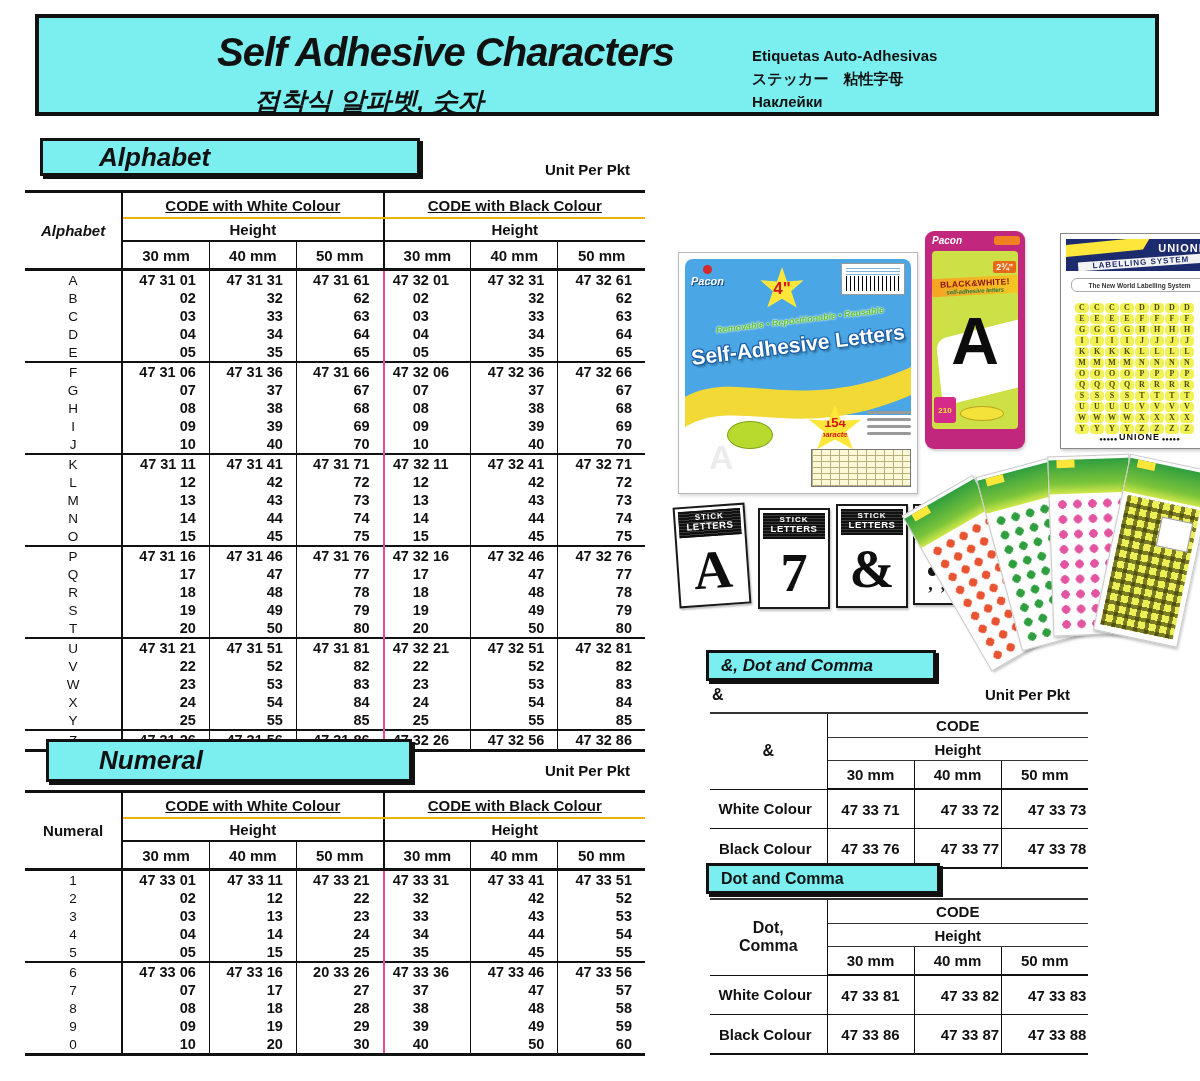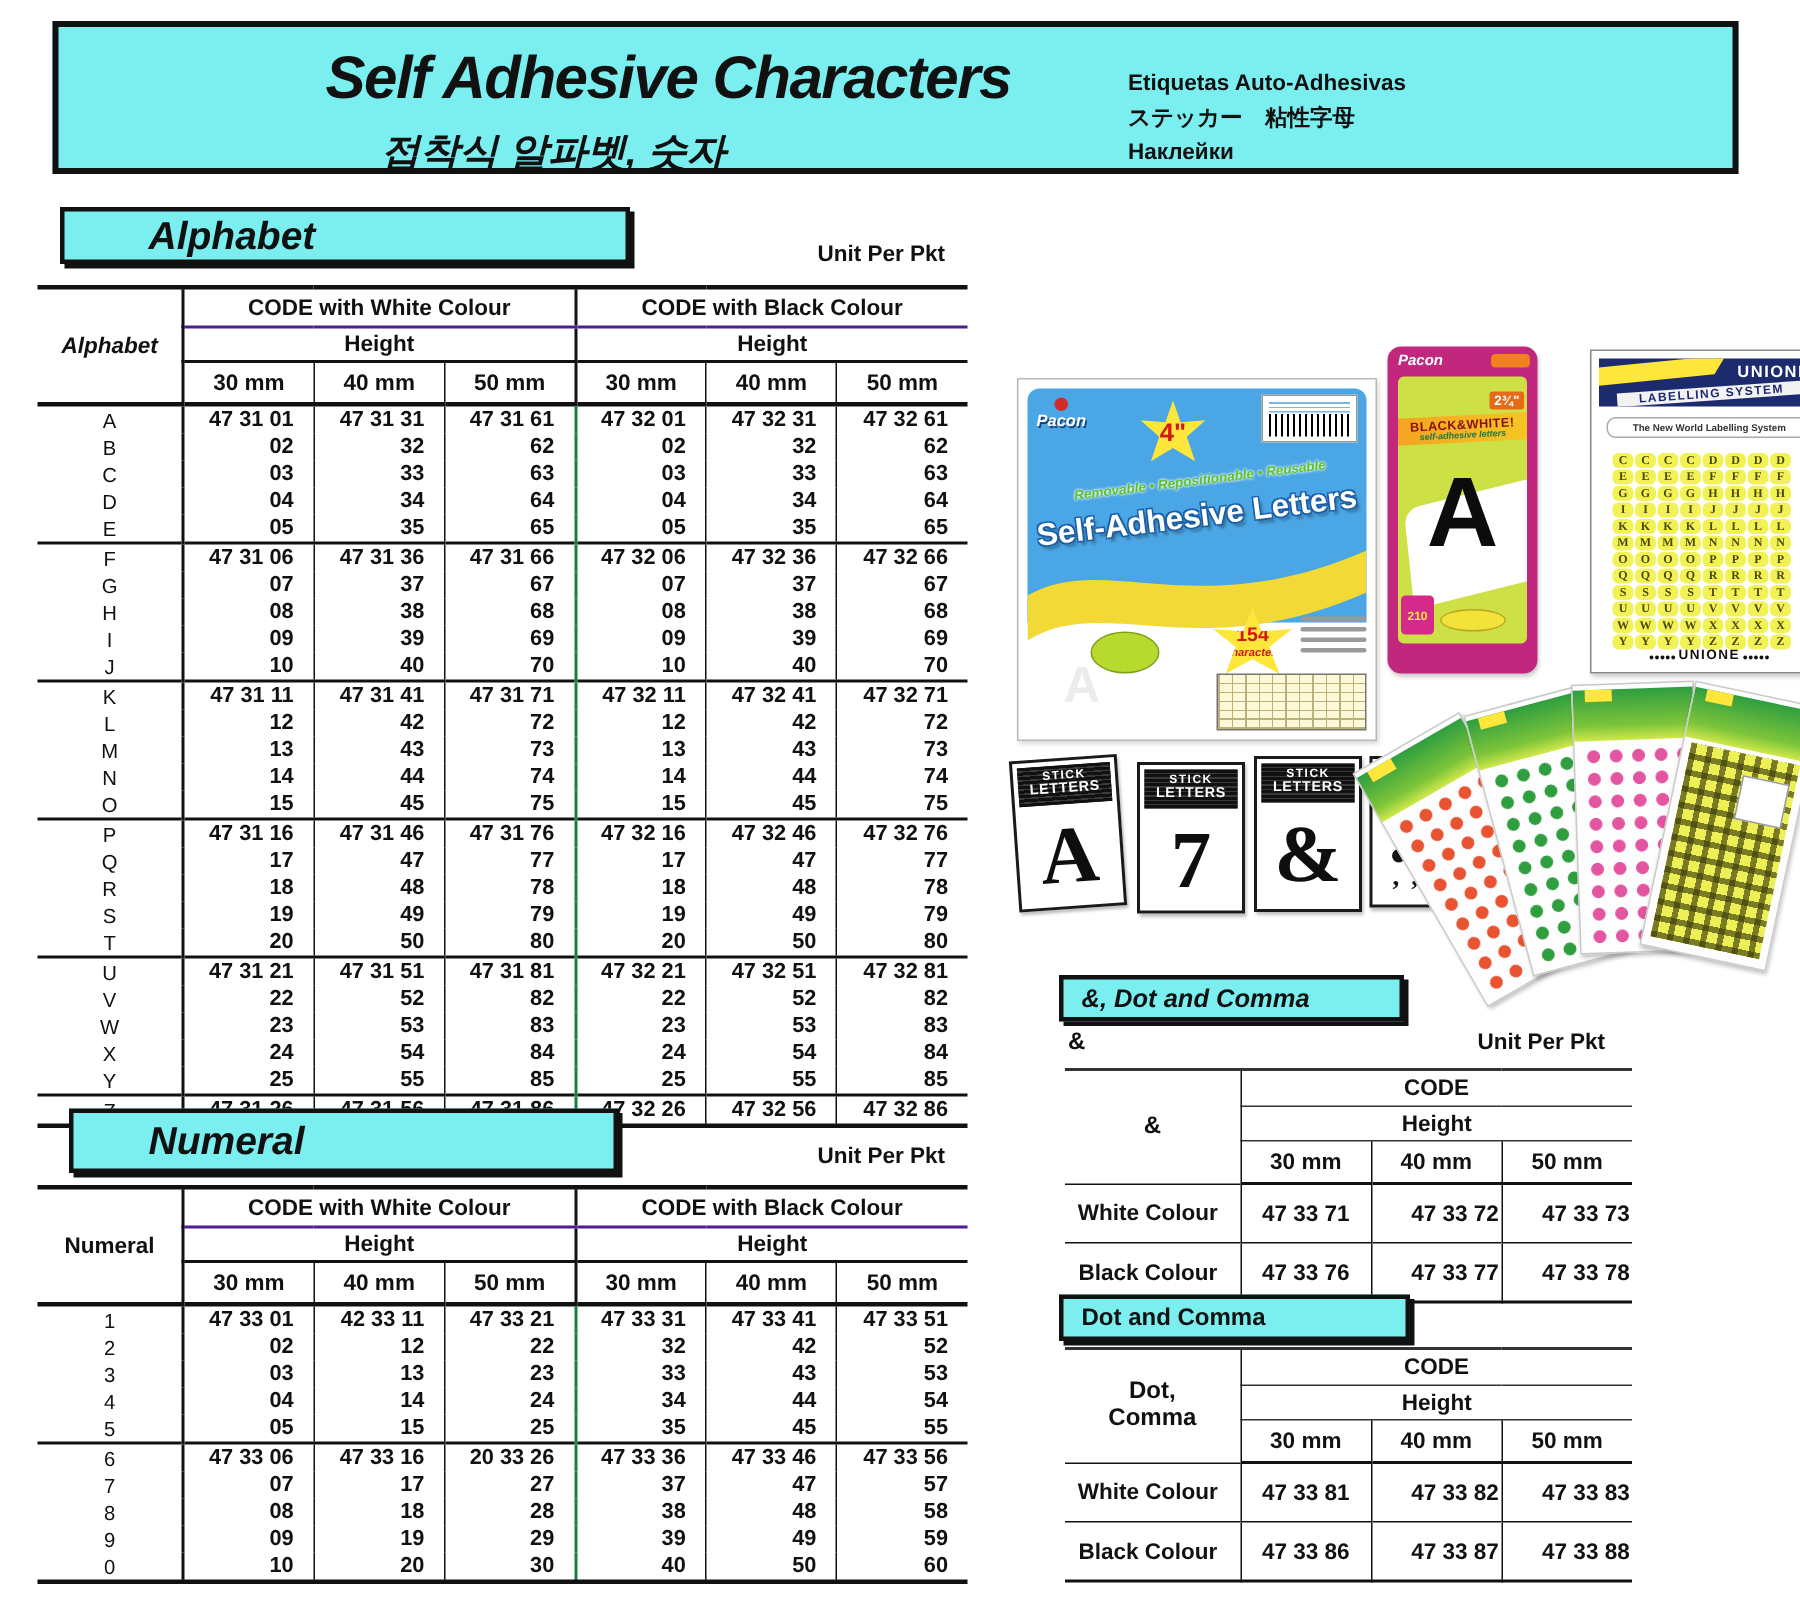--- a/index.html
+++ b/index.html
@@ -31,32 +31,32 @@
   #amp-symbol{position:absolute;left:712px;top:686px;font-size:16px;font-weight:bold;}
 
   
   table.code-table{border-collapse:collapse;position:absolute;width:620px;
         border-top:3px solid #111;border-bottom:3px solid #111;table-layout:fixed;}
   #alpha-table{left:25px;top:190px;}
   #num-table{left:25px;top:790px;}
   .code-table th{font-size:15px;font-weight:bold;padding:0;}
   .code-table th.rowhead{width:97px;border-right:2px solid #111;border-bottom:3px solid #111;}
   .code-table th.rowhead.it{font-style:italic;}
-  .code-table th.grp{border-bottom:2px solid #4c1d95;height:24px;}
+  .code-table th.grp{border-bottom:2px solid #eab308;height:24px;text-decoration:underline;}
   .code-table th.grp.g2{border-left:2px solid #111;}
   .code-table th.hgt{border-bottom:2px solid #111;height:21px;}
   .code-table th.hgt.g2{border-left:2px solid #111;}
   .code-table th.mm{border-bottom:3px solid #111;height:26px;}
   .code-table th.mm.vl{border-left:1.5px solid #111;}
   .code-table th.mm.vL{border-left:2px solid #111;}
   .code-table td{height:18px;padding:0;line-height:17px;}
   .code-table td.lab{text-align:center;font-size:13.5px;border-right:2px solid #111;}
   .code-table td.code{text-align:right;padding-right:13px;font-size:14.5px;font-weight:bold;}
   .code-table td.code.vl{border-left:1.5px solid #111;}
-  .code-table td.code.vL{border-left:2px solid #15803d;}
+  .code-table td.code.vL{border-left:2px solid #ec4899;text-align:center;}
   .code-table tr.gstart td{border-top:2px solid #111;}
 
   
   table.mini{border-collapse:collapse;position:absolute;width:378px;table-layout:fixed;
         border-top:2px solid #333;border-bottom:2.5px solid #111;}
   #amp-table{left:710px;top:712px;}
   #dot-table{left:710px;top:898px;}
   .mini th{font-size:15px;font-weight:bold;padding:0;}
   .mini th.mrowhead{width:117px;border-right:1.5px solid #111;font-size:16px;}
   .mini th.mcode{border-bottom:1.5px solid #333;height:23px;}
@@ -484,21 +484,21 @@
         <th class="mm vl">50 mm</th>
         <th class="mm vL">30 mm</th>
         <th class="mm vl">40 mm</th>
         <th class="mm vl">50 mm</th>
       </tr>
     </thead>
     <tbody id="num-body">
         <tr>
           <td class="lab">1</td>
           <td class="code">47 33 01</td>
-          <td class="code vl">42 33 11</td>
+          <td class="code vl">47 33 11</td>
           <td class="code vl">47 33 21</td>
           <td class="code vL">47 33 31</td>
           <td class="code vl">47 33 41</td>
           <td class="code vl">47 33 51</td>
         </tr>
         <tr>
           <td class="lab">2</td>
           <td class="code">02</td>
           <td class="code vl">12</td>
           <td class="code vl">22</td>

